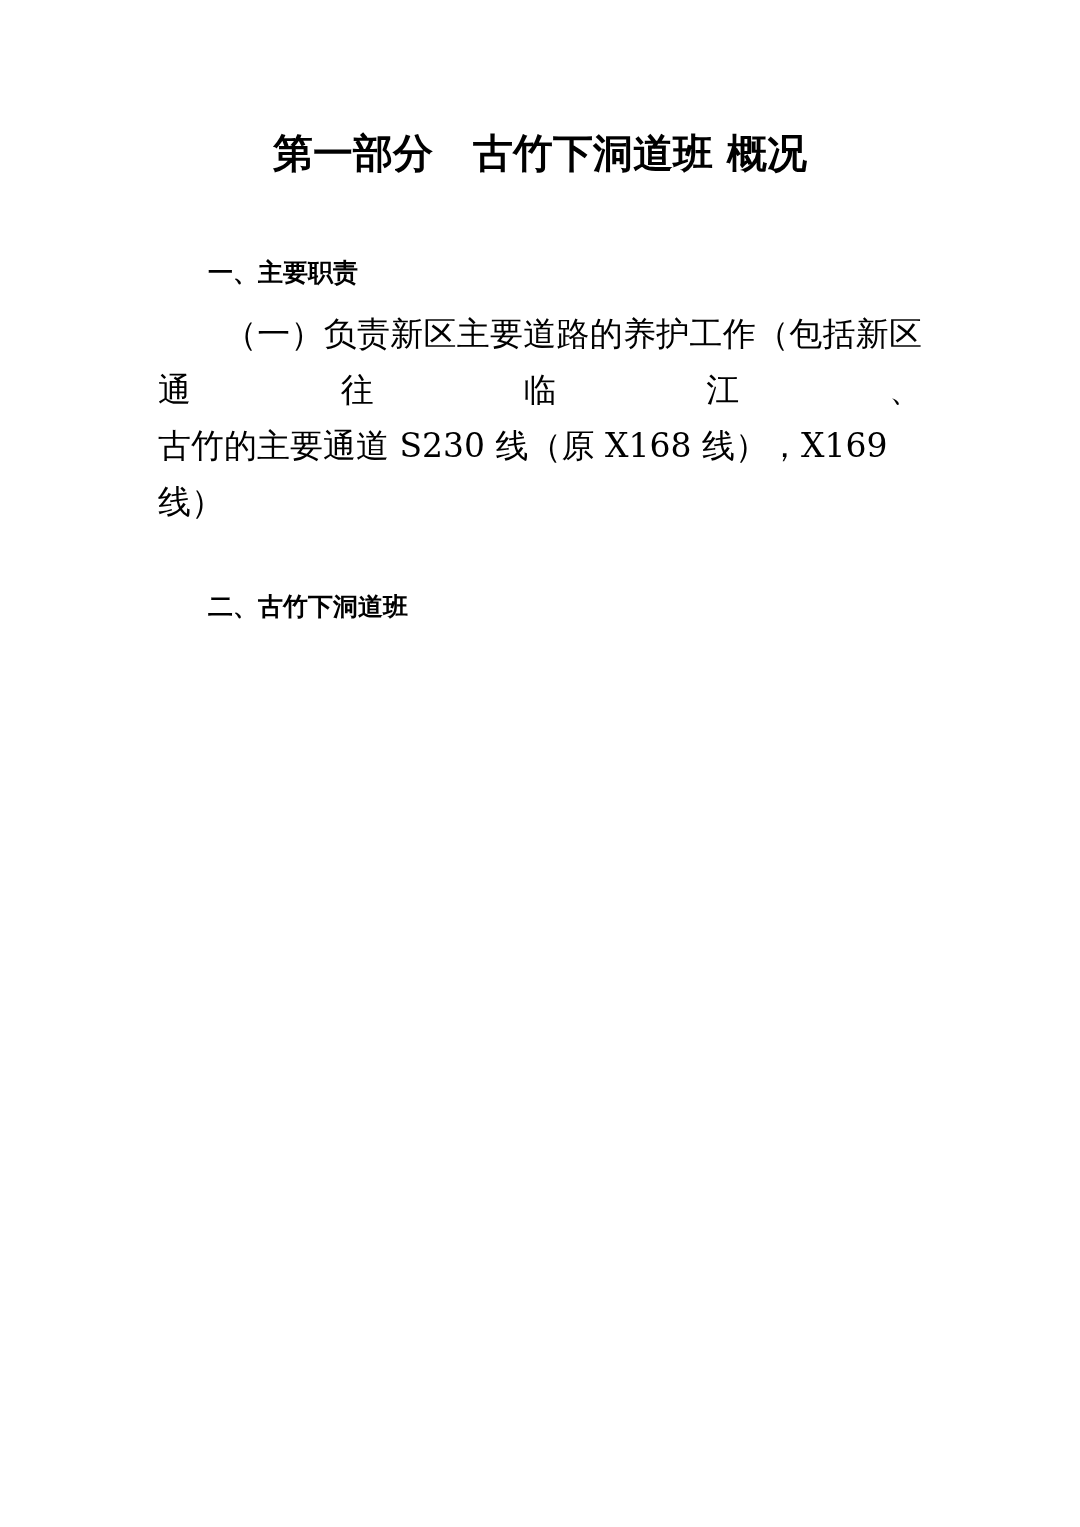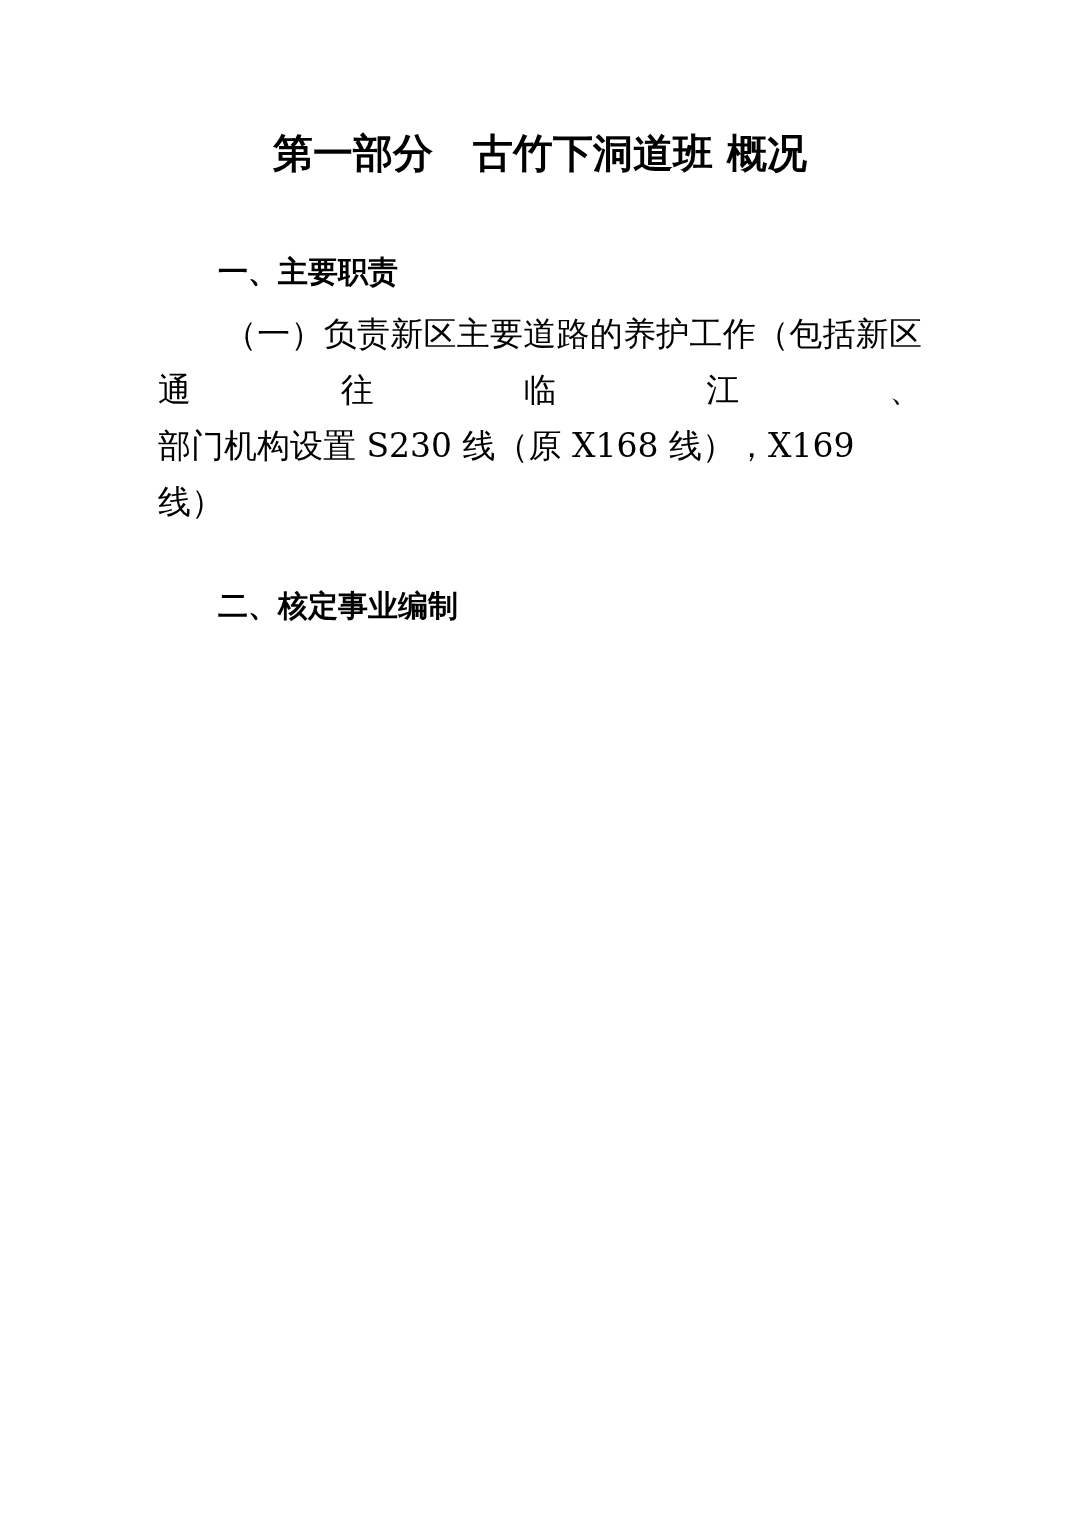--- a/index.html
+++ b/index.html
@@ -28,21 +28,21 @@
     text-align: center;
     margin: 0 0 72px 0;
     white-space: pre-wrap;
   }
   .section {
     margin: 0 0 54px 0;
   }
   .section-heading {
     font-family: Liberation Sans, sans-serif;
     font-weight: 700;
-    font-size: 30px;
+    font-size: 25px;
     line-height: 44px;
     margin: 0 0 12px 0;
     text-indent: 2em;
     white-space: pre-wrap;
   }
   .para-line {
     font-family: "DejaVu Serif", "Liberation Serif", serif;
     font-weight: 400;
     font-size: 33px;
     line-height: 56px;
@@ -61,24 +61,24 @@
 <body>
 
 <div class="page">
 
   <h1 class="doc-title">第一部分　古竹下洞道班 概况</h1>
 
   <div class="section">
     <h2 class="section-heading">一、主要职责</h2>
     <div class="paragraph">
       <p class="para-line first-line full-line">（一）负责新区主要道路的养护工作（包括新区通往临江、</p>
-      <p class="para-line">部门机构设置 S230 线（原 X168 线），X169 线）</p>
+      <p class="para-line">古竹的主要通道 S230 线（原 X168 线），X169 线）</p>
     </div>
   </div>
 
   <div class="section">
-    <h2 class="section-heading">二、核定事业编制</h2>
+    <h2 class="section-heading">二、古竹下洞道班</h2>
     <div class="paragraph">
     </div>
   </div>
 
 
 </div>
 
 </body></html>

